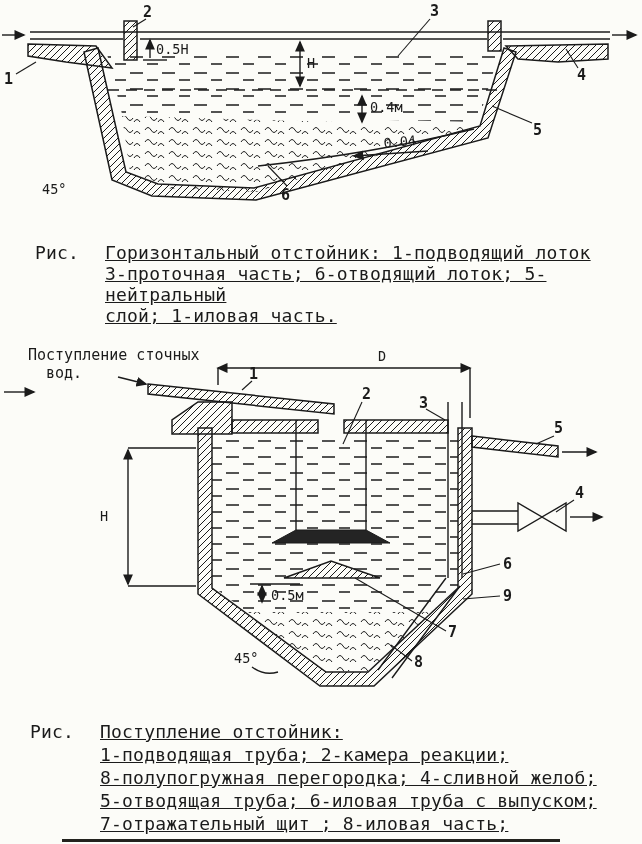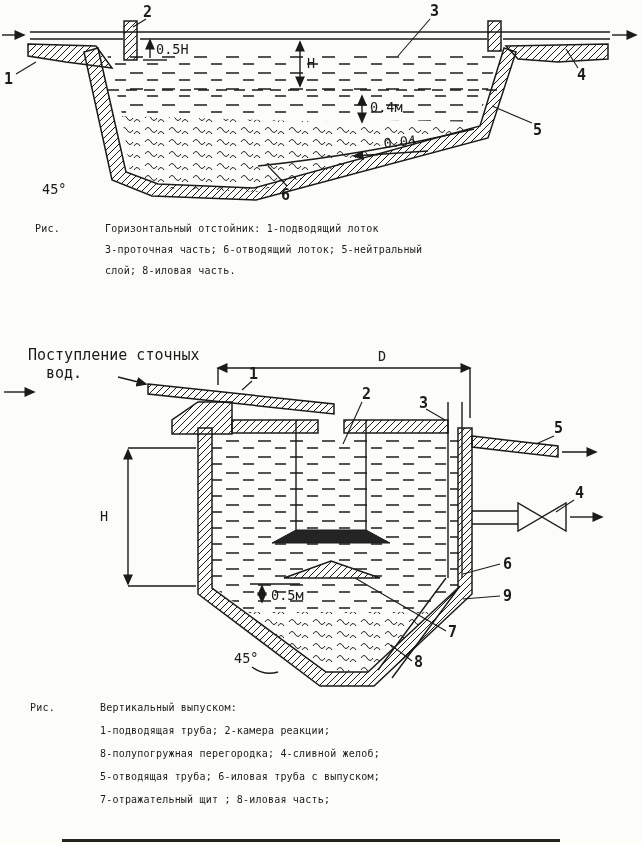--- a/index.html
+++ b/index.html
@@ -4,25 +4,25 @@
 <style>
   html,body { margin:0; padding:0; background:#d8d8d2; }
   .page {
     position:relative; width:642px; height:844px; margin:0 auto;
     background:#fcfcf8; color:#1b1b1b; overflow:hidden;
     font-family:"DejaVu Sans Mono", monospace;
   }
   svg.fig { position:absolute; left:0; display:block; }
   #fig1 { top:4px; }
   #fig2 { top:340px; }
-  .caption { position:absolute; display:flex; font-size:10px; letter-spacing:.2px; }
+  .caption { position:absolute; display:flex; font-size:18px; letter-spacing:.2px;margin-top:24px; }
   #caption1 { top:218px; left:35px; width:588px; line-height:21px; }
   #caption2 { top:696px; left:30px; width:598px; line-height:23px; }
   .fig-label { width:70px; flex:none; }
-  .cap-lines { flex:1; }
+  .cap-lines { flex:1;text-decoration:underline; }
   .cap-lines .ind { padding-left:46px; }
   svg text { font-family:"DejaVu Sans Mono", monospace; fill:#1b1b1b; }
   text.call { font-size:15px; font-weight:bold; }
   text.dim  { font-size:13.5px; }
   text.note { font-size:15px; }
   .ln { stroke:#1b1b1b; stroke-width:1.4; fill:none; }
   .ld { stroke:#1b1b1b; stroke-width:1.1; fill:none; }
   .scan-bar { position:absolute; left:62px; bottom:2px; width:498px; height:3px; background:#23231f; }
 </style>
 </head>
@@ -99,21 +99,21 @@
       <text class="call" x="533" y="131">5</text>
       <text class="call" x="281" y="196">6</text>
     </g>
   </svg>
 
   <div class="caption" id="caption1">
     <span class="fig-label">Рис.</span>
     <div class="cap-lines">
       <div>Горизонтальный отстойник: 1-подводящий лоток</div>
       <div>3-проточная часть; 6-отводящий лоток; 5-нейтральный</div>
-      <div>слой; 8-иловая часть.</div>
+      <div>слой; 1-иловая часть.</div>
     </div>
   </div>
 
   <svg class="fig" id="fig2" width="642" height="352" viewBox="0 0 642 352">
 
     <polygon points="212,94 458,94 458,246 368,330 326,330 212,246" fill="url(#dashes)"></polygon>
 
     <polygon points="243,272 434,272 368,331 326,331" fill="#fcfcf8"></polygon>
     <polygon points="243,272 434,272 368,331 326,331" fill="url(#waves)"></polygon>
 
@@ -186,21 +186,21 @@
       <text class="call" x="503" y="229">6</text>
       <text class="call" x="448" y="297">7</text>
       <text class="call" x="414" y="327">8</text>
       <text class="call" x="503" y="261">9</text>
     </g>
   </svg>
 
   <div class="caption" id="caption2">
     <span class="fig-label">Рис.</span>
     <div class="cap-lines">
-      <div>Вертикальный выпуском:</div>
+      <div>Поступление отстойник:</div>
       <div>1-подводящая труба; 2-камера реакции;</div>
       <div>8-полупогружная перегородка; 4-сливной желоб;</div>
       <div>5-отводящая труба; 6-иловая труба с выпуском;</div>
       <div>7-отражательный щит ;  8-иловая часть;</div>
     </div>
   </div>
 
   <div class="scan-bar"></div>
 </div>
 

